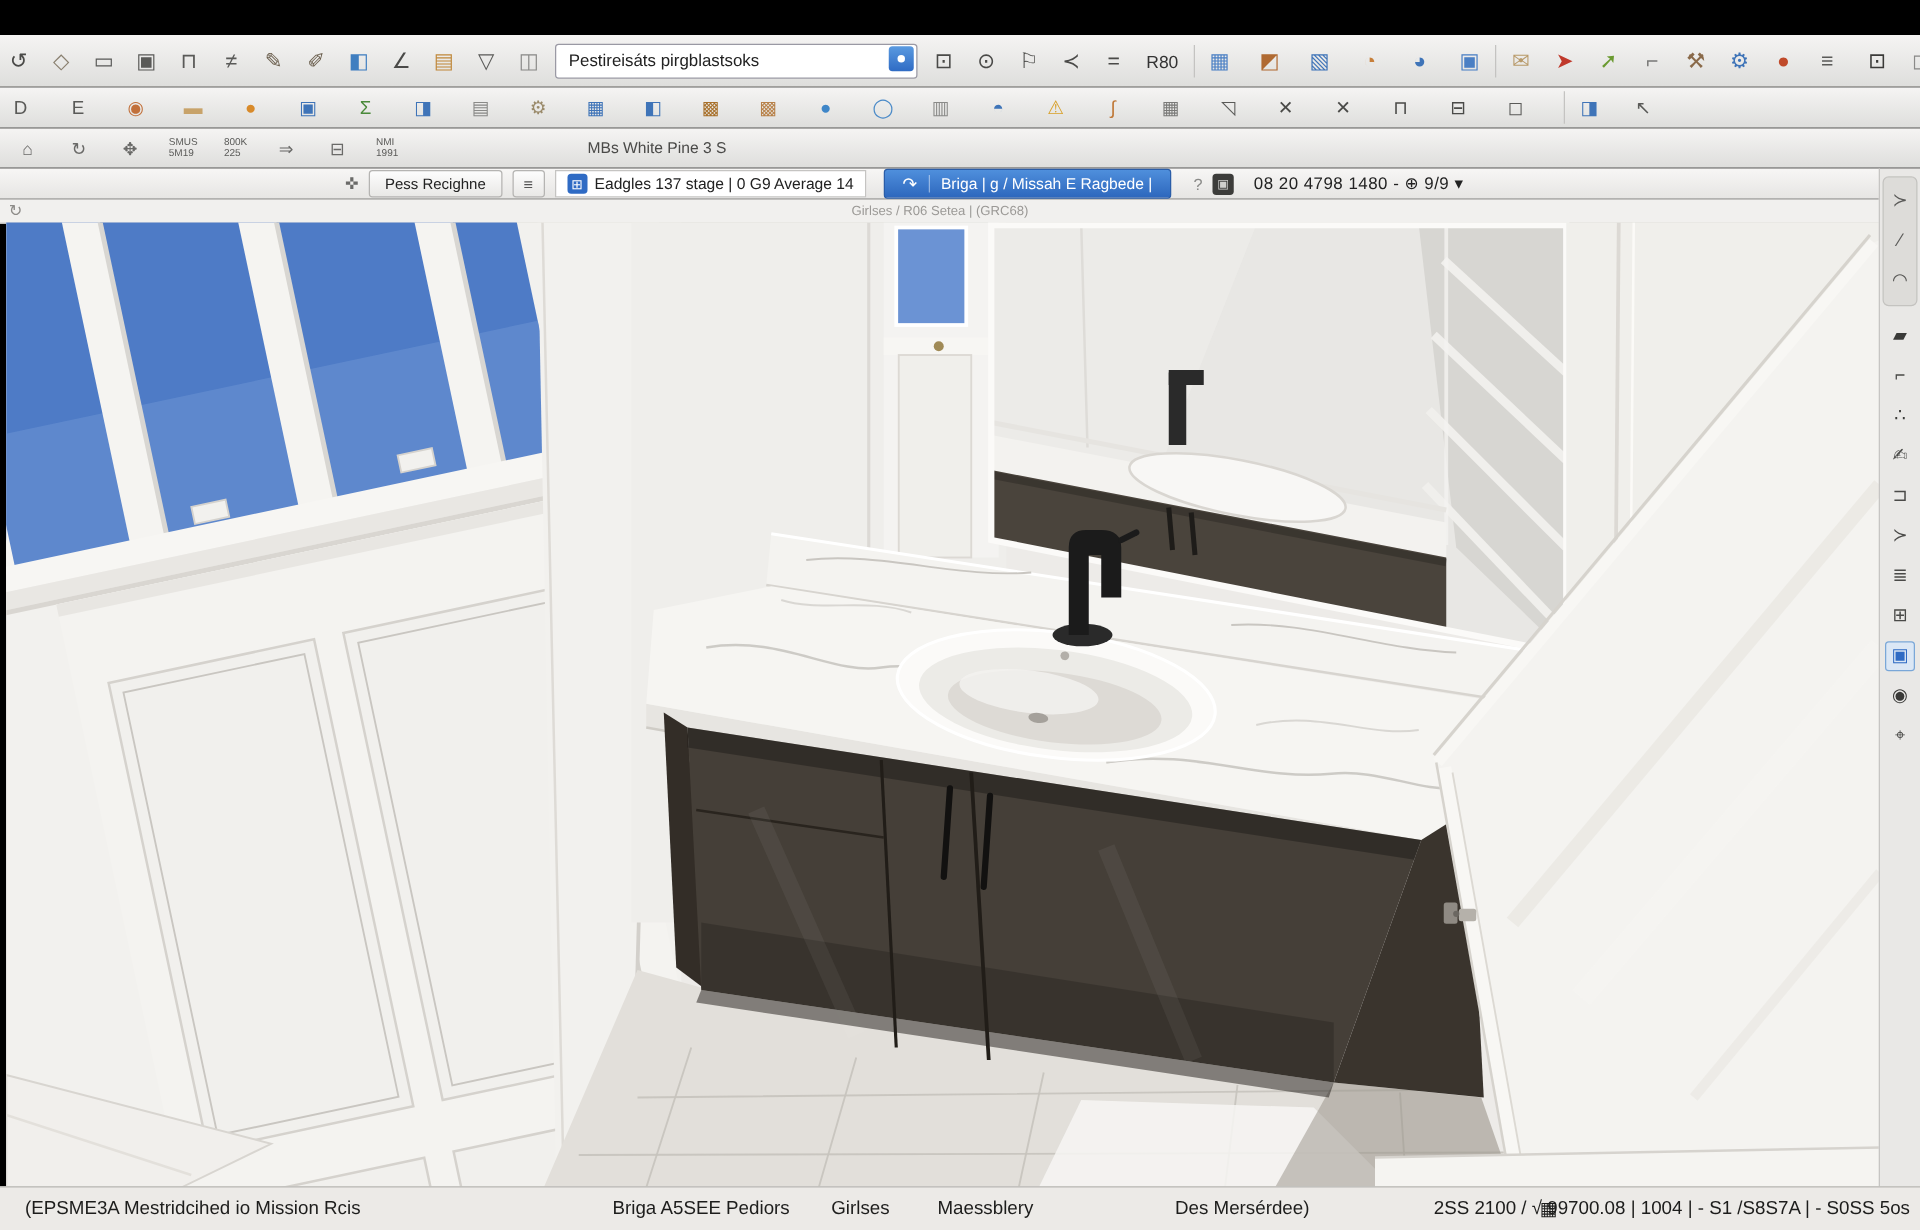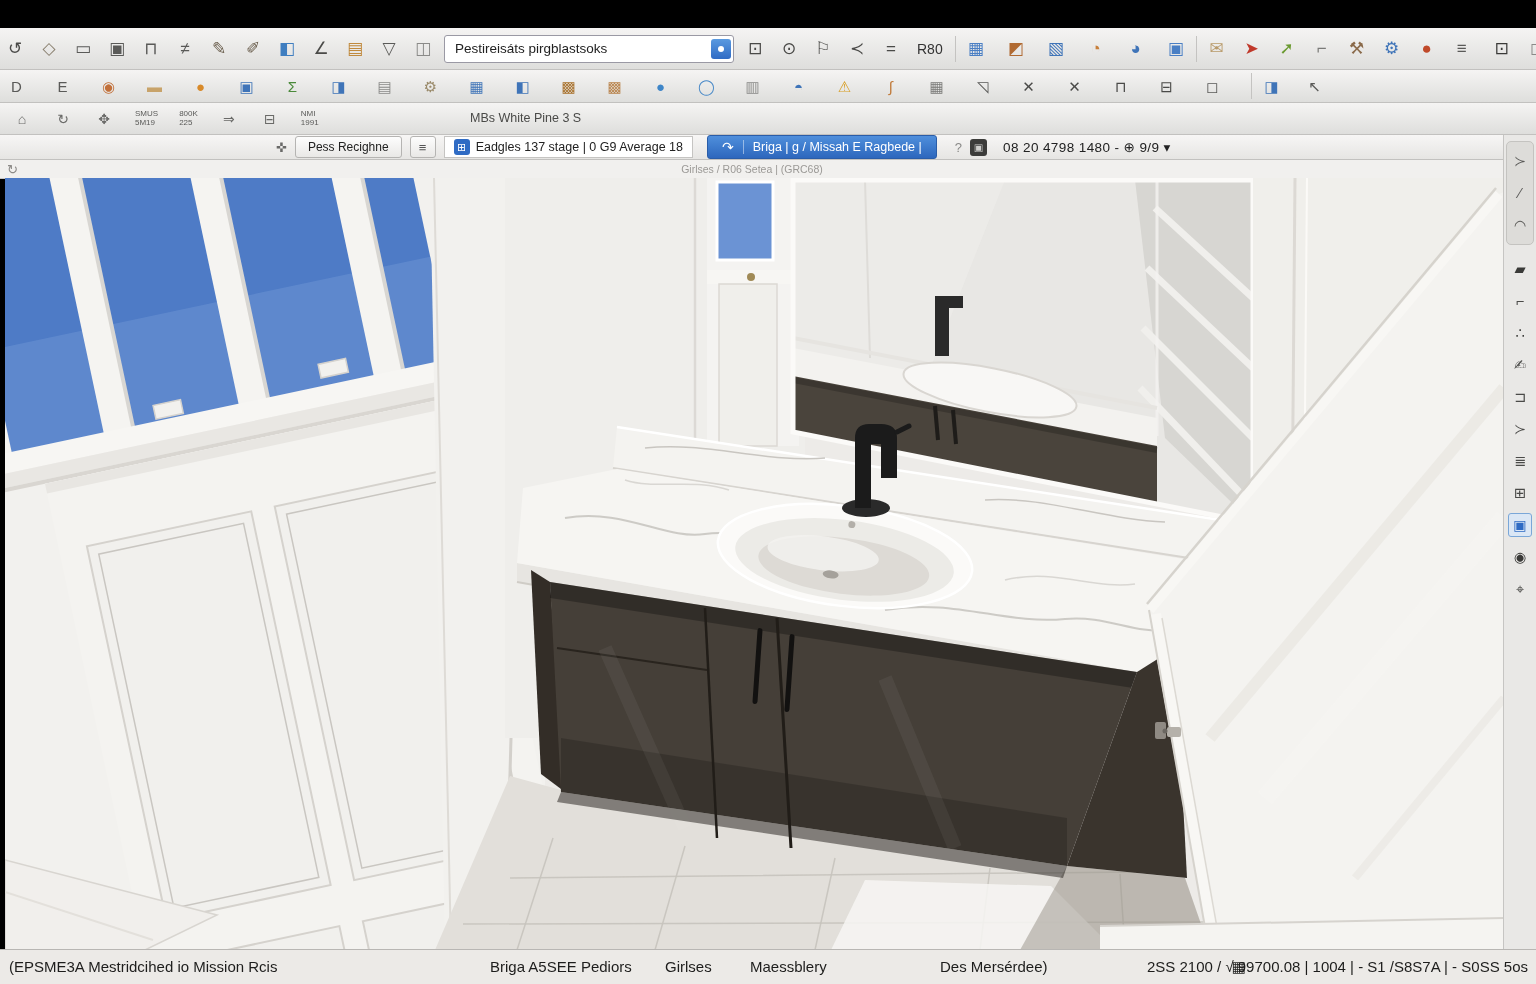--- a/index.html
+++ b/index.html
@@ -11,21 +11,21 @@
       display:flex;align-items:center;box-sizing:border-box}
   .tb-icon{width:26px;height:26px;display:flex;align-items:center;justify-content:center;
            font-size:17px;line-height:1;border-radius:3px;flex:none;cursor:default}
   .sm .tb-icon{width:25px;height:25px;font-size:15px}
   .xs .tb-icon{width:24px;height:24px;font-size:14px}
   .tb-text{font-size:14px;color:#333;padding:0 5px;flex:none}
   .tb-minitext{font-size:8px;line-height:8.5px;color:#5a5a58;white-space:pre-line;flex:none;padding:0 2px}
   .iconrow{display:flex;align-items:center;flex:none}
   .vsep{width:1px;height:26px;background:#c4c3c1;margin:0 7px;flex:none}
   
-  .search{display:flex;align-items:center;width:278px;height:24px;background:#fff;
+  .search{display:flex;width:278px;height:24px;background:#fff;
           border:1px solid #9a99a4;border-radius:3px;padding:1px 2px 1px 8px;flex:none;margin:0 8px}
   .search input{border:none;outline:none;flex:1;font-size:13.5px;color:#222;background:transparent;
                 font-family:"Liberation Sans","DejaVu Sans",sans-serif}
   .search-btn{width:20px;height:20px;border-radius:3px;display:flex;align-items:center;justify-content:center;flex:none}
   .search-dot{width:6px;height:6px;border-radius:50%;background:#fff}
   
   .chip-btn{height:20px;border:1px solid #b5b4b2;background:linear-gradient(#fdfdfd,#e9e8e6);
             border-radius:3px;padding:0 12px;font-size:12px;color:#222;display:flex;align-items:center;flex:none}
   .sq-btn{width:24px;height:20px;border:1px solid #b5b4b2;background:linear-gradient(#fdfdfd,#e9e8e6);
           border-radius:3px;display:flex;align-items:center;justify-content:center;font-size:13px;color:#555;flex:none}
@@ -175,21 +175,21 @@
     </div>
   <span class="abs" style="left:470px;top:8px;font-size:12.5px;color:#4a4a48">MBs White Pine 3 S</span>
 </div>
 
 <div class="abs tb" style="top:135px;height:25px;width:1504px;padding-left:276px;gap:8px;background:linear-gradient(#f7f6f5,#e6e5e3)">
   <span style="font-size:13px;color:#6a6a68;flex:none">✜</span>
   <div class="chip-btn">Pess Recighne</div>
   <div class="sq-btn">≡</div>
   <div class="badge-field">
     <span class="badge-chip" style="background:#2f6bc4">⊞</span>
-    <span>Eadgles 137 stage | 0 G9 Average 18</span>
+    <span>Eadgles 137 stage | 0 G9 Average 14</span>
   </div>
   <div class="primary-btn" style="margin-left:6px">
     <span style="font-size:14px">↷</span>
     <span class="bsep"></span>
     <span>Briga | g / Missah E Ragbede |</span>
   </div>
   <span class="help" style="margin-left:10px">?</span>
   <span class="dark-chip">▣</span>
   <span class="meta" style="margin-left:8px">08 20 4798 1480  -  ⊕ 9/9 ▾</span>
 </div>
@@ -365,20 +365,20 @@
       <span class="tb-icon" style="color: rgb(74, 74, 72);">≻</span>
       <span class="tb-icon" style="color: rgb(74, 74, 72);">≣</span>
       <span class="tb-icon" style="color: rgb(74, 74, 72);">⊞</span>
       <span class="tb-icon active" style="color: rgb(47, 107, 196);">▣</span>
       <span class="tb-icon" style="color: rgb(58, 58, 56);">◉</span>
       <span class="tb-icon" style="color: rgb(74, 74, 72);">⌖</span>
     </div>
 </div>
 
 <div class="abs statusbar">
-  <span style="left:9px">(EPSME3A Mestridcihed io Mission Rcis</span>
+  <span style="left:20px">(EPSME3A Mestridcihed io Mission Rcis</span>
   <span style="left:490px">Briga A5SEE Pediors</span>
   <span style="left:665px">Girlses</span>
   <span style="left:750px">Maessblery</span>
   <span style="left:940px">Des Mersérdee)</span>
   <span style="right:290px">▦</span>
   <span style="right:8px">2SS 2100 / √ 99700.08 | 1004 | - S1 /S8S7A | - S0SS 5os</span>
 </div>
 
 </body></html>

